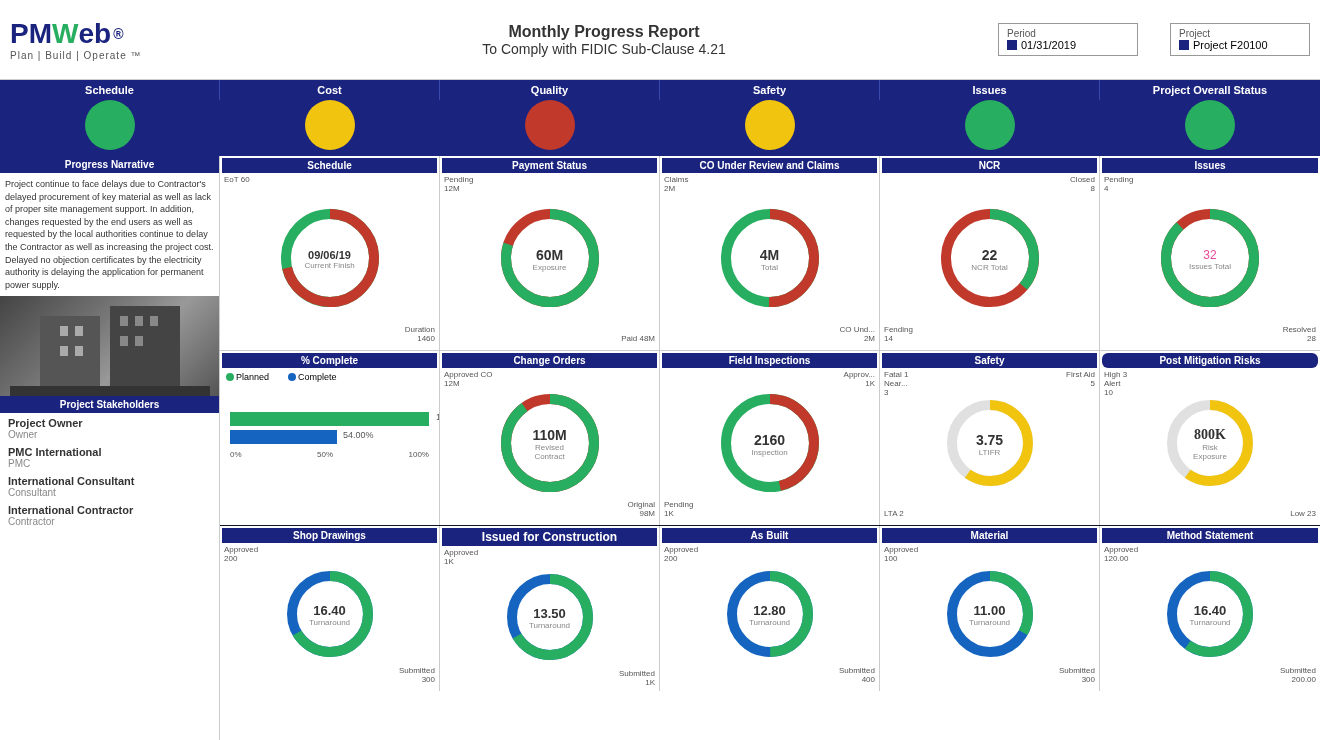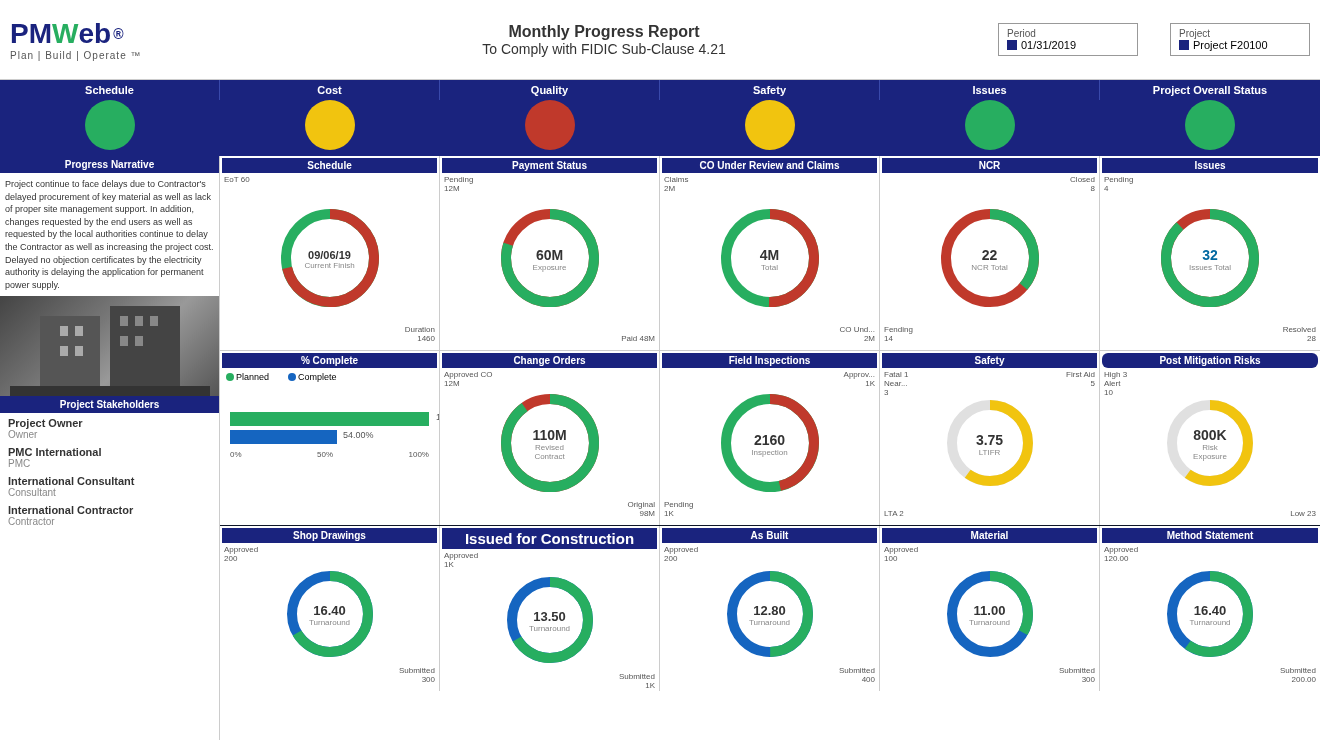--- a/index.html
+++ b/index.html
@@ -223,21 +223,21 @@
           <span style="position:absolute;top:2px;left:2px;font-size:8px;color:#555;white-space:pre;">Pending
 4</span>
           <span style="position:absolute;bottom:2px;right:2px;font-size:8px;color:#555;text-align:right;white-space:pre;">Resolved
 28</span>
           <div style="position:relative;">
             <svg width="110" height="110" viewBox="0 0 110 110">
               <circle cx="55" cy="55" r="44" fill="none" stroke="#c0392b" stroke-width="10"></circle>
               <circle cx="55" cy="55" r="44" fill="none" stroke="#27ae60" stroke-width="10" stroke-dasharray="243 279" stroke-dashoffset="0" transform="rotate(-90 55 55)"></circle>
             </svg>
             <div style="position:absolute;top:50%;left:50%;transform:translate(-50%,-50%);text-align:center;">
-              <div style="font-size:14px;font-weight:bold;color:#0369a1;">32</div>
+              <div style="font-size:12px;font-weight:normal;color:#ec4899;">32</div>
               <div style="font-size:8px;color:#888;">Issues Total</div>
             </div>
           </div>
         </div>
       </div>
     </div>
 
     <div style="display:grid;grid-template-columns:repeat(5,1fr);border-bottom:1px solid #0f172a;height:175px;">
 
       <div style="border-right:1px solid #ccc;padding:2px;overflow:hidden;">
@@ -337,21 +337,21 @@
           <span style="position:absolute;top:2px;left:2px;font-size:8px;color:#555;white-space:pre;">High 3
 Alert
 10</span>
           <span style="position:absolute;bottom:2px;right:2px;font-size:8px;color:#555;text-align:right;white-space:pre;">Low 23</span>
           <div style="position:relative;">
             <svg width="100" height="100" viewBox="0 0 100 100">
               <circle cx="50" cy="50" r="38" fill="none" stroke="#e0e0e0" stroke-width="10"></circle>
               <circle cx="50" cy="50" r="38" fill="none" stroke="#f1c40f" stroke-width="10" stroke-dasharray="143 239" stroke-dashoffset="0" transform="rotate(-90 50 50)"></circle>
             </svg>
             <div style="position:absolute;top:50%;left:50%;transform:translate(-50%,-50%);text-align:center;">
-              <div style="font-size:14px;font-weight:bold;color:#333;">800K</div>
+              <div style="font-size:14px;font-weight:bold;color:#333;font-family:Liberation Serif, serif;">800K</div>
               <div style="font-size:8px;color:#888;">Risk Exposure</div>
             </div>
           </div>
         </div>
       </div>
     </div>
 
     <div style="display:grid;grid-template-columns:repeat(5,1fr);height:165px;">
 
       <div style="border-right:1px solid #ccc;padding:2px;overflow:hidden;">
@@ -368,21 +368,21 @@
             </svg>
             <div style="position:absolute;top:50%;left:50%;transform:translate(-50%,-50%);text-align:center;">
               <div style="font-size:13px;font-weight:bold;color:#333;">16.40</div>
               <div style="font-size:8px;color:#888;">Turnaround</div>
             </div>
           </div>
         </div>
       </div>
 
       <div style="border-right:1px solid #ccc;padding:2px;overflow:hidden;">
-        <div style="background:#1a237e;color:#fff;text-align:center;font-size:15px;font-weight:bold;padding:2px;">Issued for Construction</div>
+        <div style="background:#1a237e;color:#fff;text-align:center;font-size:12px;font-weight:bold;padding:2px;">Issued for Construction</div>
         <div style="position:relative;height:calc(100% - 18px);display:flex;align-items:center;justify-content:center;">
           <span style="position:absolute;top:2px;left:2px;font-size:8px;color:#555;white-space:pre;">Approved
 1K</span>
           <span style="position:absolute;bottom:2px;right:2px;font-size:8px;color:#555;text-align:right;white-space:pre;">Submitted
 1K</span>
           <div style="position:relative;">
             <svg width="100" height="100" viewBox="0 0 100 100">
               <circle cx="50" cy="50" r="38" fill="none" stroke="#1565c0" stroke-width="10"></circle>
               <circle cx="50" cy="50" r="38" fill="none" stroke="#27ae60" stroke-width="10" stroke-dasharray="159 239" stroke-dashoffset="0" transform="rotate(-90 50 50)"></circle>
             </svg>

